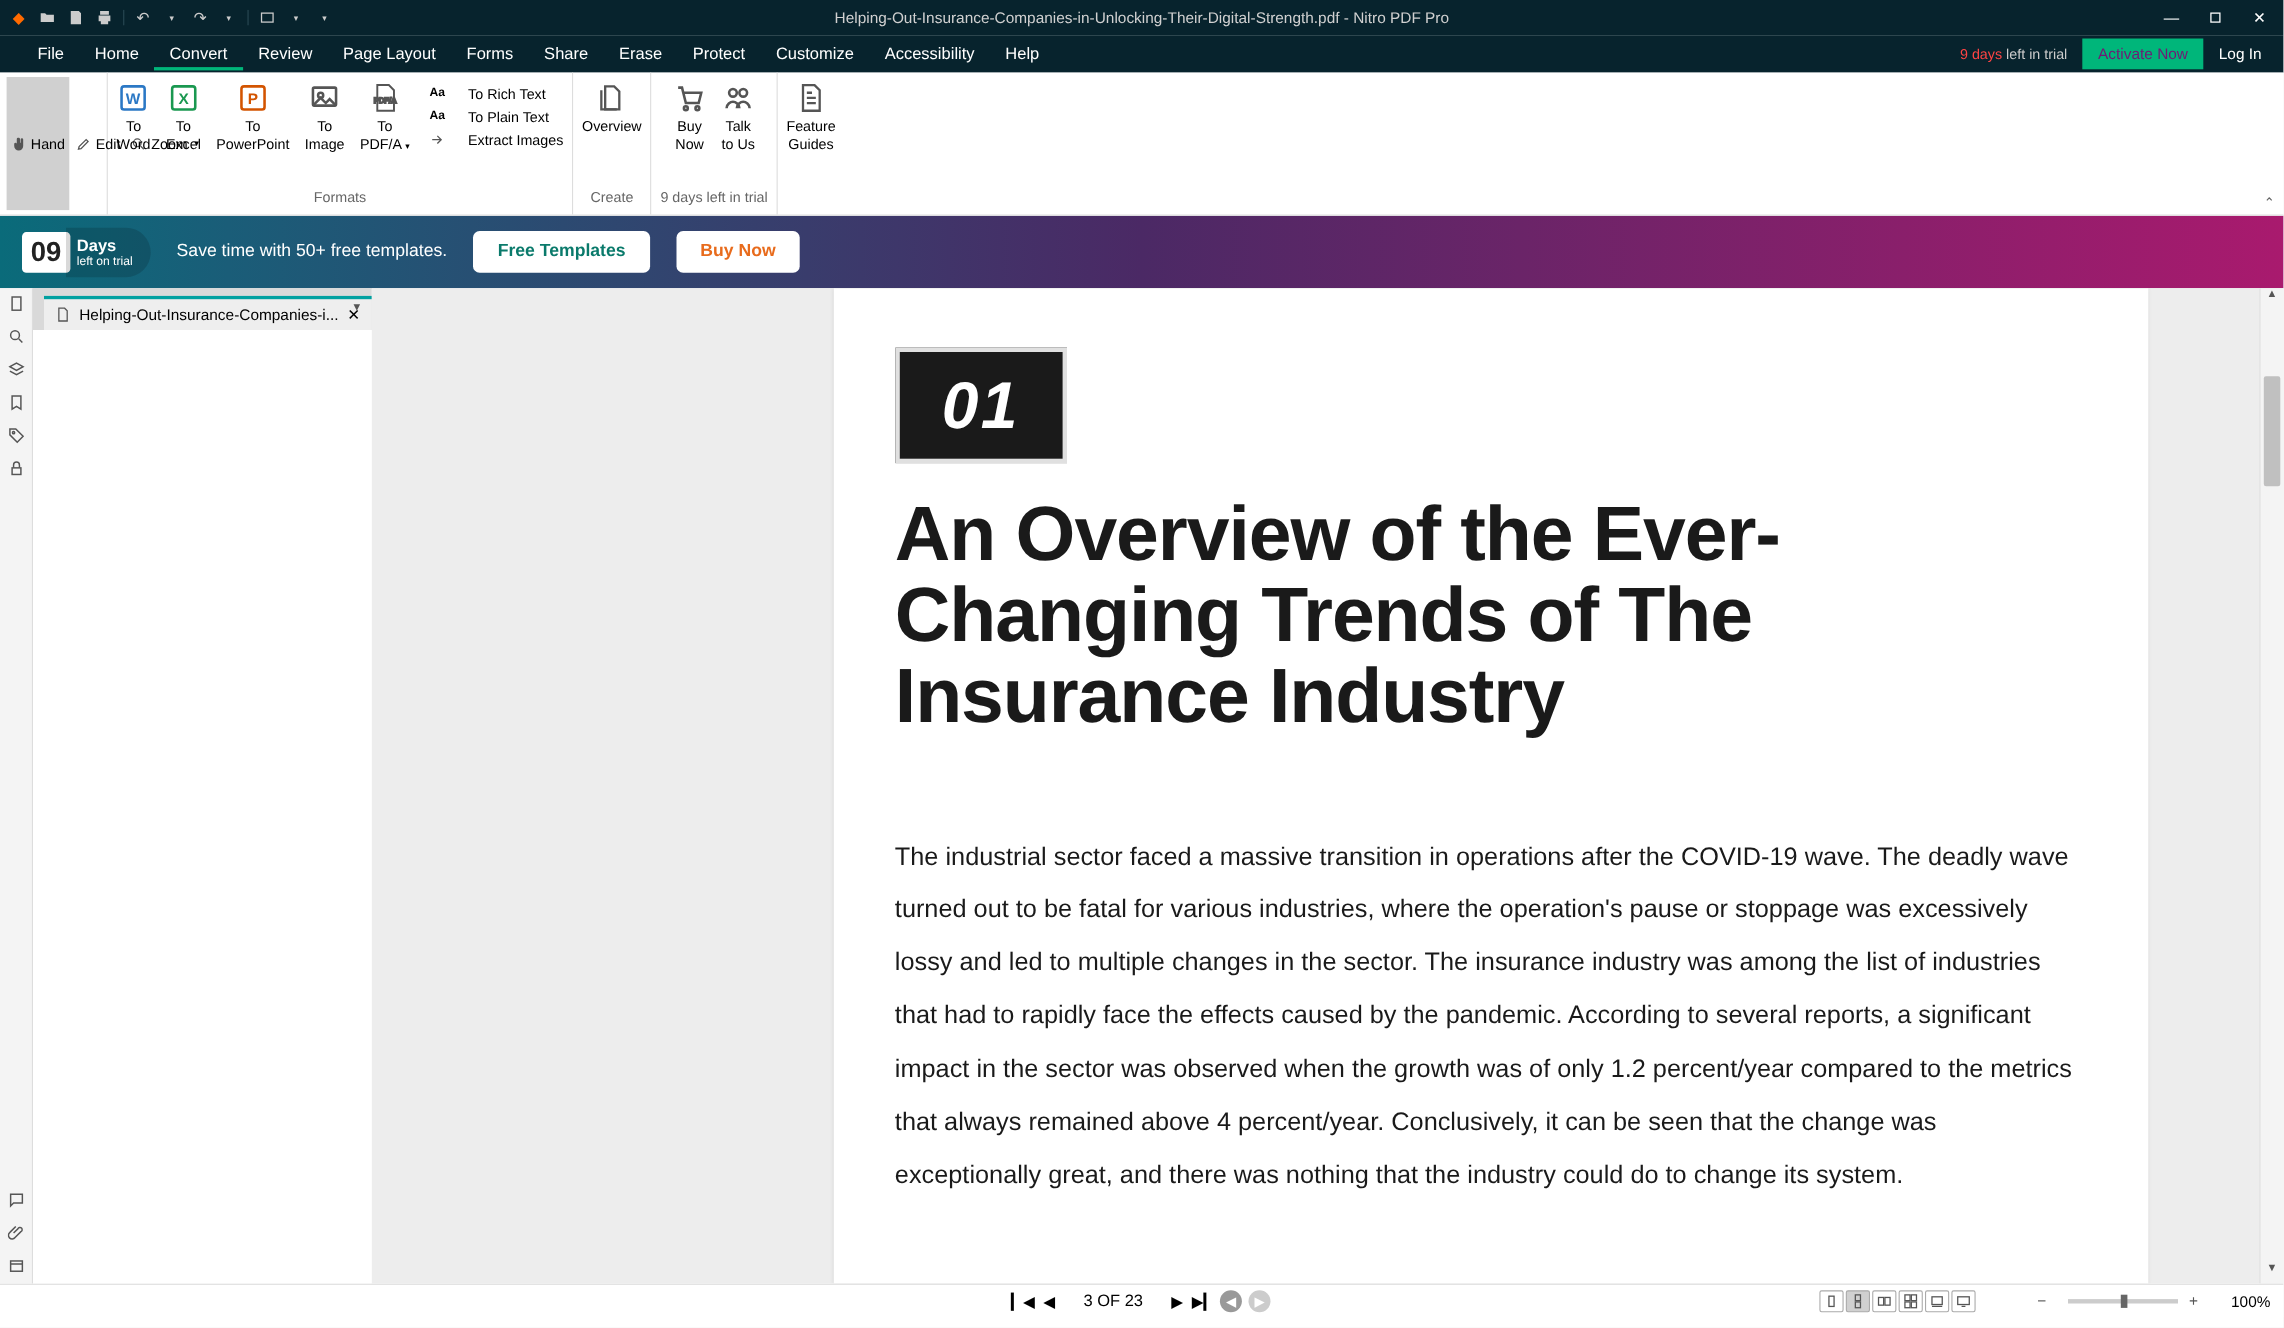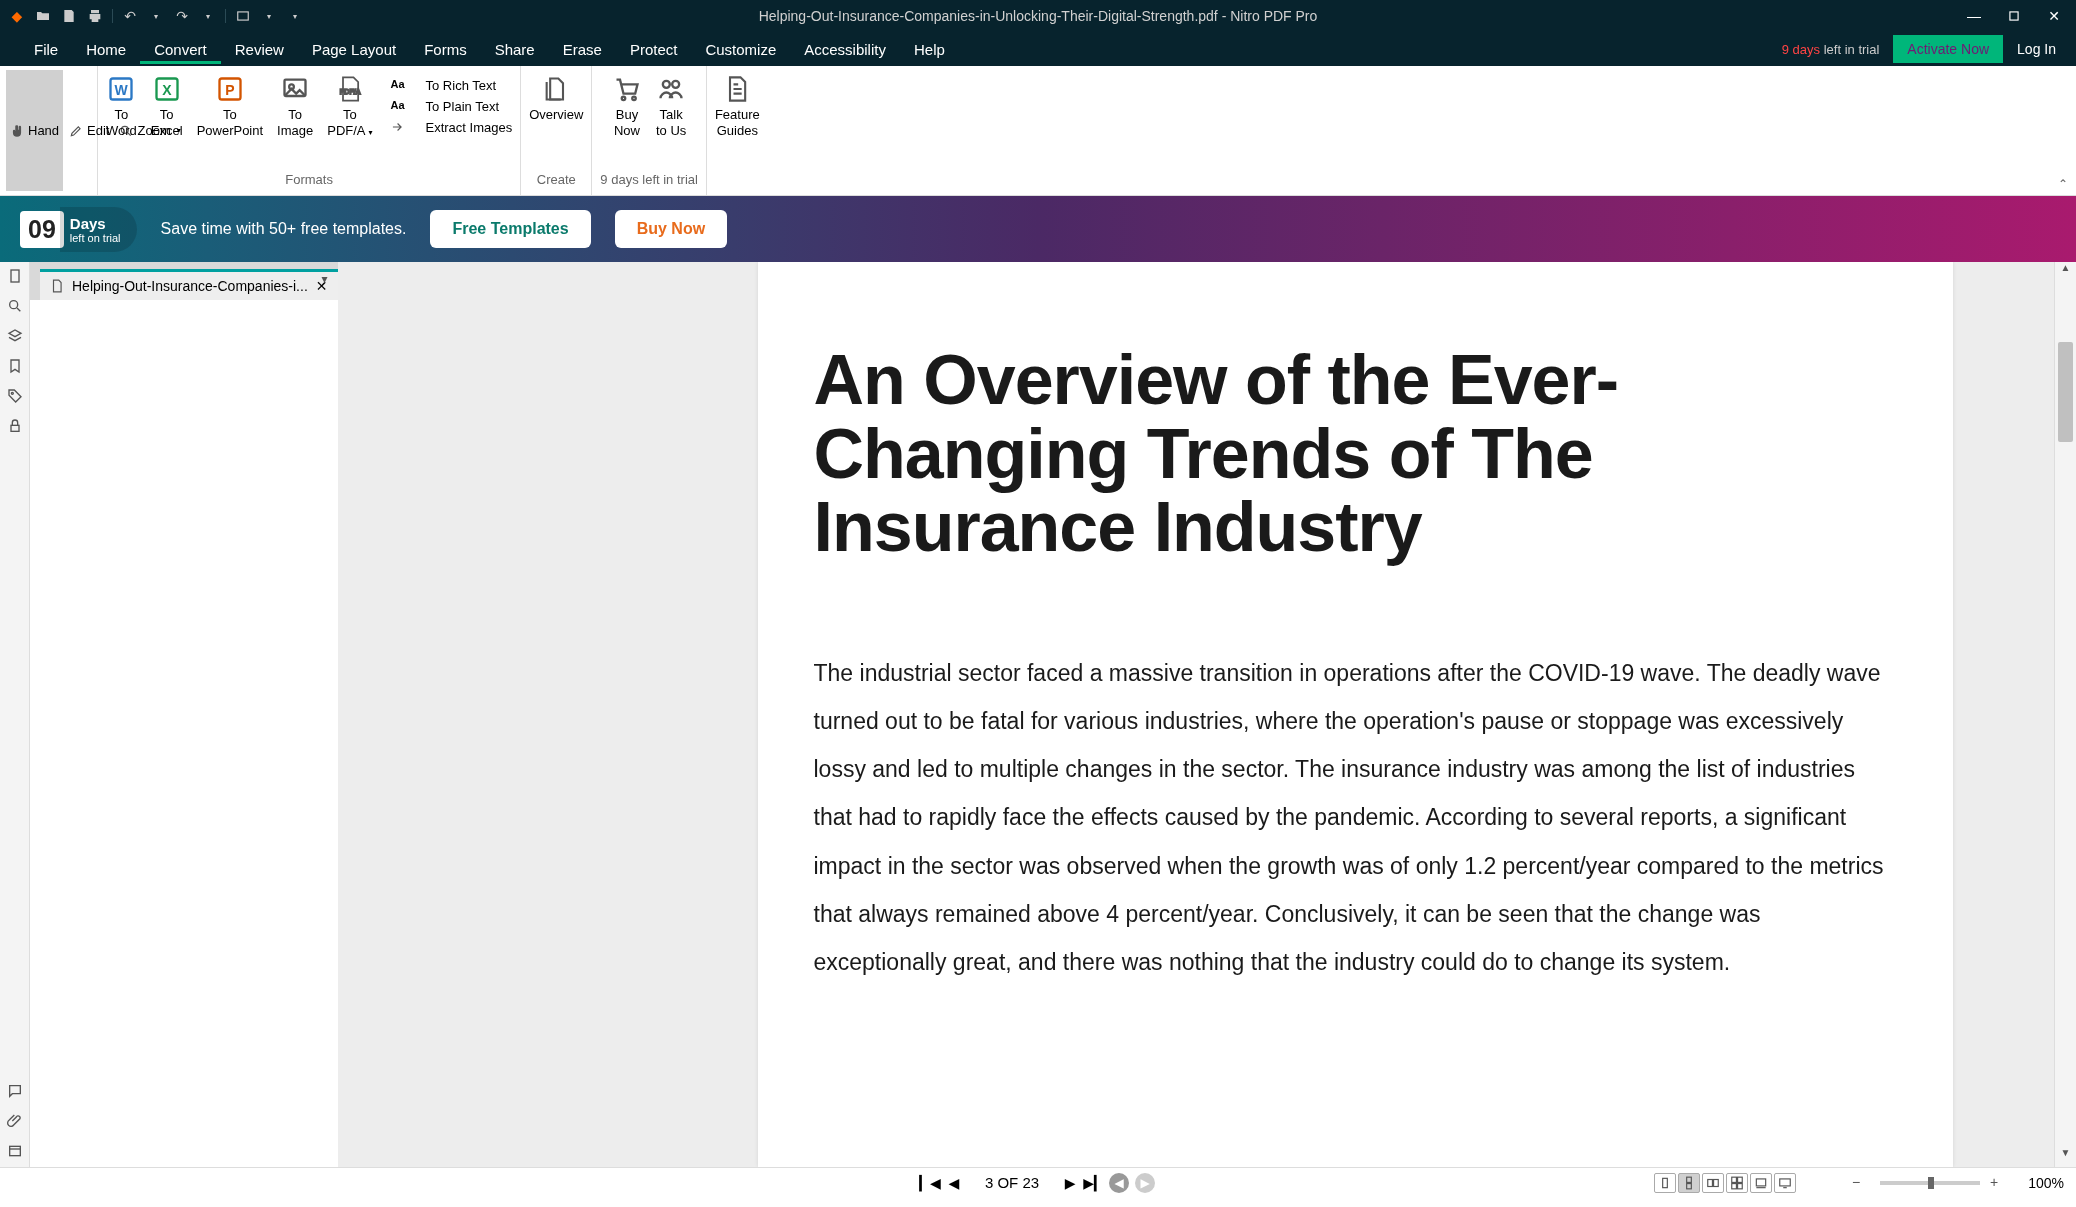--- a/index.html
+++ b/index.html
@@ -403,20 +403,21 @@
           </span>
         <span class="dt-txt">Helping-Out-Insurance-Companies-i...</span>
         <span style="cursor:pointer;">✕</span>
       </div>
       <span class="tab-dd">▾</span>
     </div>
 
     <div class="doc-area">
       <div class="doc-gutter-left"></div>
       <div class="page">
+        <div class="chapter-badge">01</div>
         <h1>An Overview of the Ever-Changing Trends of The Insurance Industry</h1>
         <p>The industrial sector faced a massive transition in operations after the COVID-19 wave. The deadly wave turned out to be fatal for various industries, where the operation's pause or stoppage was excessively lossy and led to multiple changes in the sector. The insurance industry was among the list of industries that had to rapidly face the effects caused by the pandemic. According to several reports, a significant impact in the sector was observed when the growth was of only 1.2 percent/year compared to the metrics that always remained above 4 percent/year. Conclusively, it can be seen that the change was exceptionally great, and there was nothing that the industry could do to change its system.</p>
       </div>
       <div class="vscroll">
         <div class="vs-up">▲</div>
         <div class="vs-track">
             <div class="vs-thumb"></div>
           </div>
         <div class="vs-down">▼</div>
       </div>

